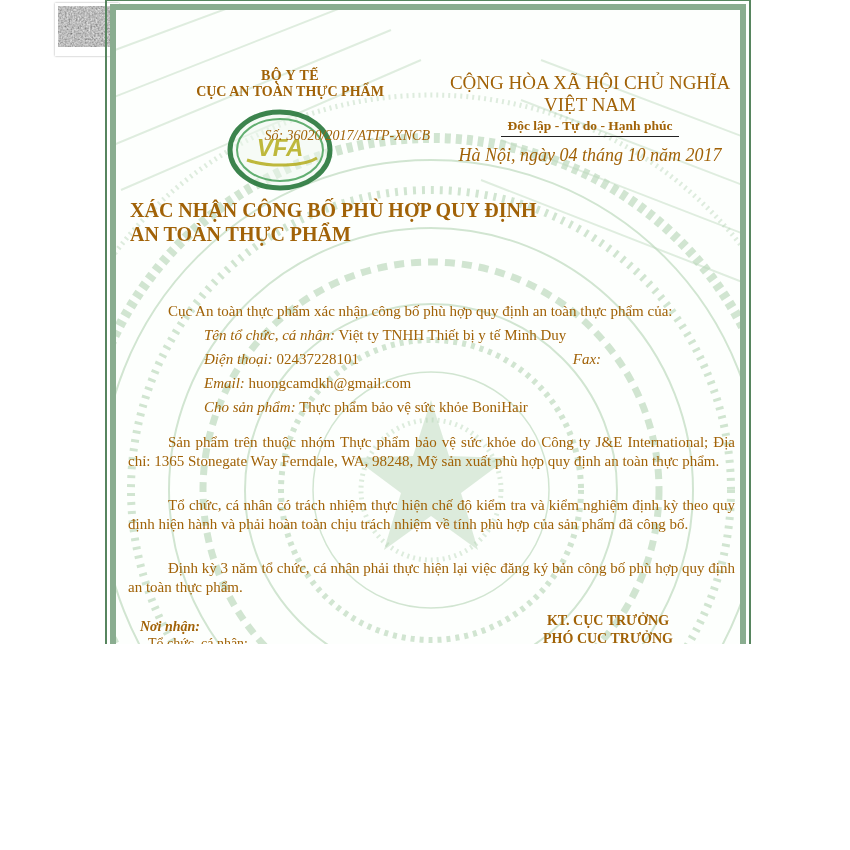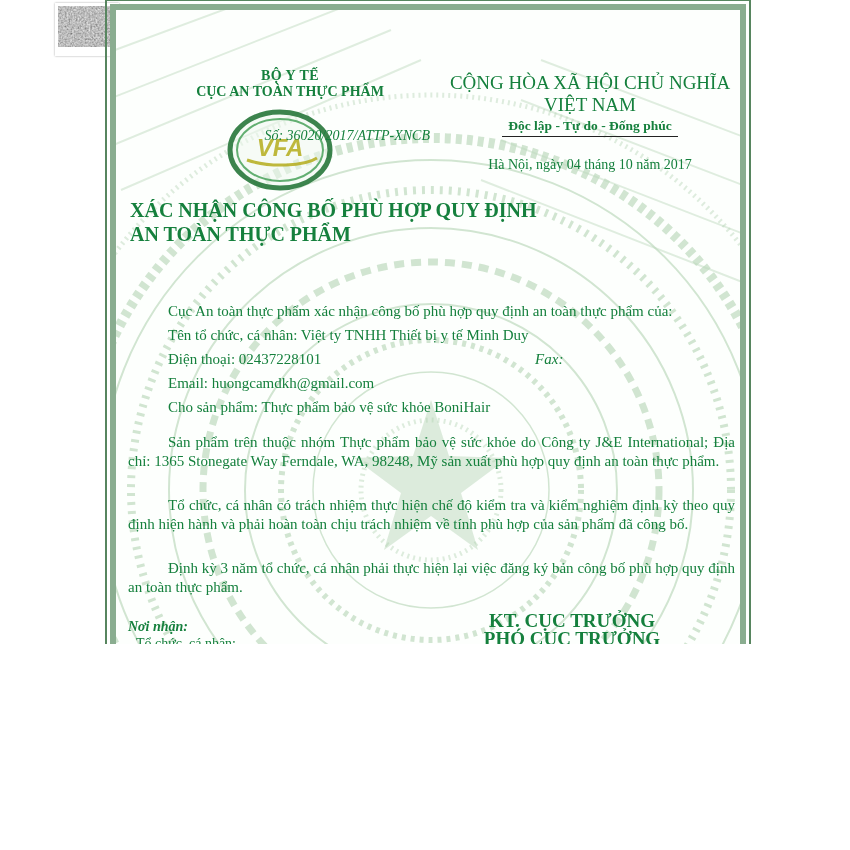--- a/index.html
+++ b/index.html
@@ -1,58 +1,58 @@
 <!DOCTYPE html>
 <html><head>
 <meta charset="utf-8">
 <style>
   html,body{margin:0;padding:0;background:#fff;}
   #canvas{
     position:relative;width:850px;height:644px;overflow:hidden;
-    background:#fff;font-family:"Liberation Serif","DejaVu Serif",serif;color:#15803d;
+    background:#fff;font-family:"Liberation Serif","DejaVu Serif",serif;color:#a16207;
   }
   
   .cert{
     position:absolute;left:110px;top:4px;width:624px;height:880px;
     border:6px solid #8aad90;outline:2px solid #57855f;outline-offset:3px;
     background:#fdfffd;
   }
   .cert-inner{position:absolute;inset:0;overflow:hidden;}
   .wm{position:absolute;left:-115px;top:-10px;pointer-events:none;}
   
   .qr{position:absolute;left:55px;top:3px;width:58px;height:47px;background:#fff;
       border:3px solid #fff;box-shadow:0 0 2px rgba(0,0,0,.35);}
   
   .hdr-left{position:absolute;left:150px;top:68px;width:280px;text-align:center;z-index:3;}
   .hdr-left .l1{font-weight:bold;font-size:14px;letter-spacing:.5px;}
   .hdr-left .l2{font-weight:bold;font-size:14px;}
   .hdr-right{position:absolute;left:430px;top:72px;width:320px;text-align:center;z-index:3;}
   .hdr-right .l1{font-weight:normal;font-size:19px;}
   .hdr-right .l2{font-weight:bold;font-size:13.5px;display:inline-block;
                  border-bottom:1.5px solid #222;padding:0 6px 2px;}
-  .hdr-right .l3{font-size:14px;margin-top:20px;}
+  .hdr-right .l3{font-style:italic;font-size:18px;margin-top:8px;}
   .so-line{position:absolute;left:150px;top:128px;width:280px;text-align:right;
            font-style:italic;font-size:14px;z-index:3;}
   .vfa{position:absolute;left:225px;top:108px;z-index:2;opacity:.92;}
   
   .title{position:absolute;left:130px;top:198px;width:590px;text-align:left;
          font-weight:bold;font-size:20px;line-height:24px;z-index:3;}
   
   .body-txt{position:absolute;left:128px;top:286px;width:607px;font-size:15px;
             line-height:19px;text-align:justify;z-index:3;}
   .para{text-indent:40px;margin:16px 0 5px 0;}
   .fld{margin:0 0 5px 0;text-indent:40px;}
-  .lbl{}
+  .lbl{font-style:italic;margin-left:36px;}
   .fax{display:inline-block;margin-left:170px;font-style:italic;}
   .gap{height:4px;}
   
-  .recipients{position:absolute;left:128px;top:618px;font-size:14px;line-height:17px;z-index:3;}
+  .recipients{position:absolute;left:140px;top:618px;font-size:14px;line-height:17px;z-index:3;}
   .recipients .head{font-weight:bold;font-style:italic;}
-  .sign-block{position:absolute;left:452px;top:612px;width:240px;text-align:center;
-              font-weight:bold;font-size:19px;line-height:18px;z-index:3;}
+  .sign-block{position:absolute;left:488px;top:612px;width:240px;text-align:center;
+              font-weight:bold;font-size:14px;line-height:18px;z-index:3;}
   .signer-name{position:absolute;left:480px;top:766px;width:240px;text-align:left;
                font-weight:bold;font-size:15px;z-index:5;}
   .seal{position:absolute;left:525px;top:655px;z-index:4;opacity:.88;}
   .sig{position:absolute;left:615px;top:650px;z-index:4;opacity:.8;}
 </style>
 </head>
 <body>
 
 <div id="canvas">
 
@@ -110,21 +110,21 @@
     <path d="M22,52 C45,60 80,58 92,50" stroke="#b9b22c" stroke-width="3" fill="none"></path>
   </svg>
 
   <div class="so-line">
     <span>Số:</span>
     <span>36020/2017/ATTP-XNCB</span>
   </div>
 
   <div class="hdr-right">
     <div class="l1">CỘNG HÒA XÃ HỘI CHỦ NGHĨA VIỆT NAM</div>
-    <div><span class="l2">Độc lập - Tự do - Đống phúc</span></div>
+    <div><span class="l2">Độc lập - Tự do - Hạnh phúc</span></div>
     <div class="l3">Hà Nội, ngày 04 tháng 10 năm 2017</div>
   </div>
 
   <div class="title">
     <div>XÁC NHẬN CÔNG BỐ PHÙ HỢP QUY ĐỊNH</div>
     <div>AN TOÀN THỰC PHẨM</div>
   </div>
 
   <div class="body-txt">
     <p class="para">Cục An toàn thực phẩm xác nhận công bố phù hợp quy định an toàn thực phẩm của:</p>

